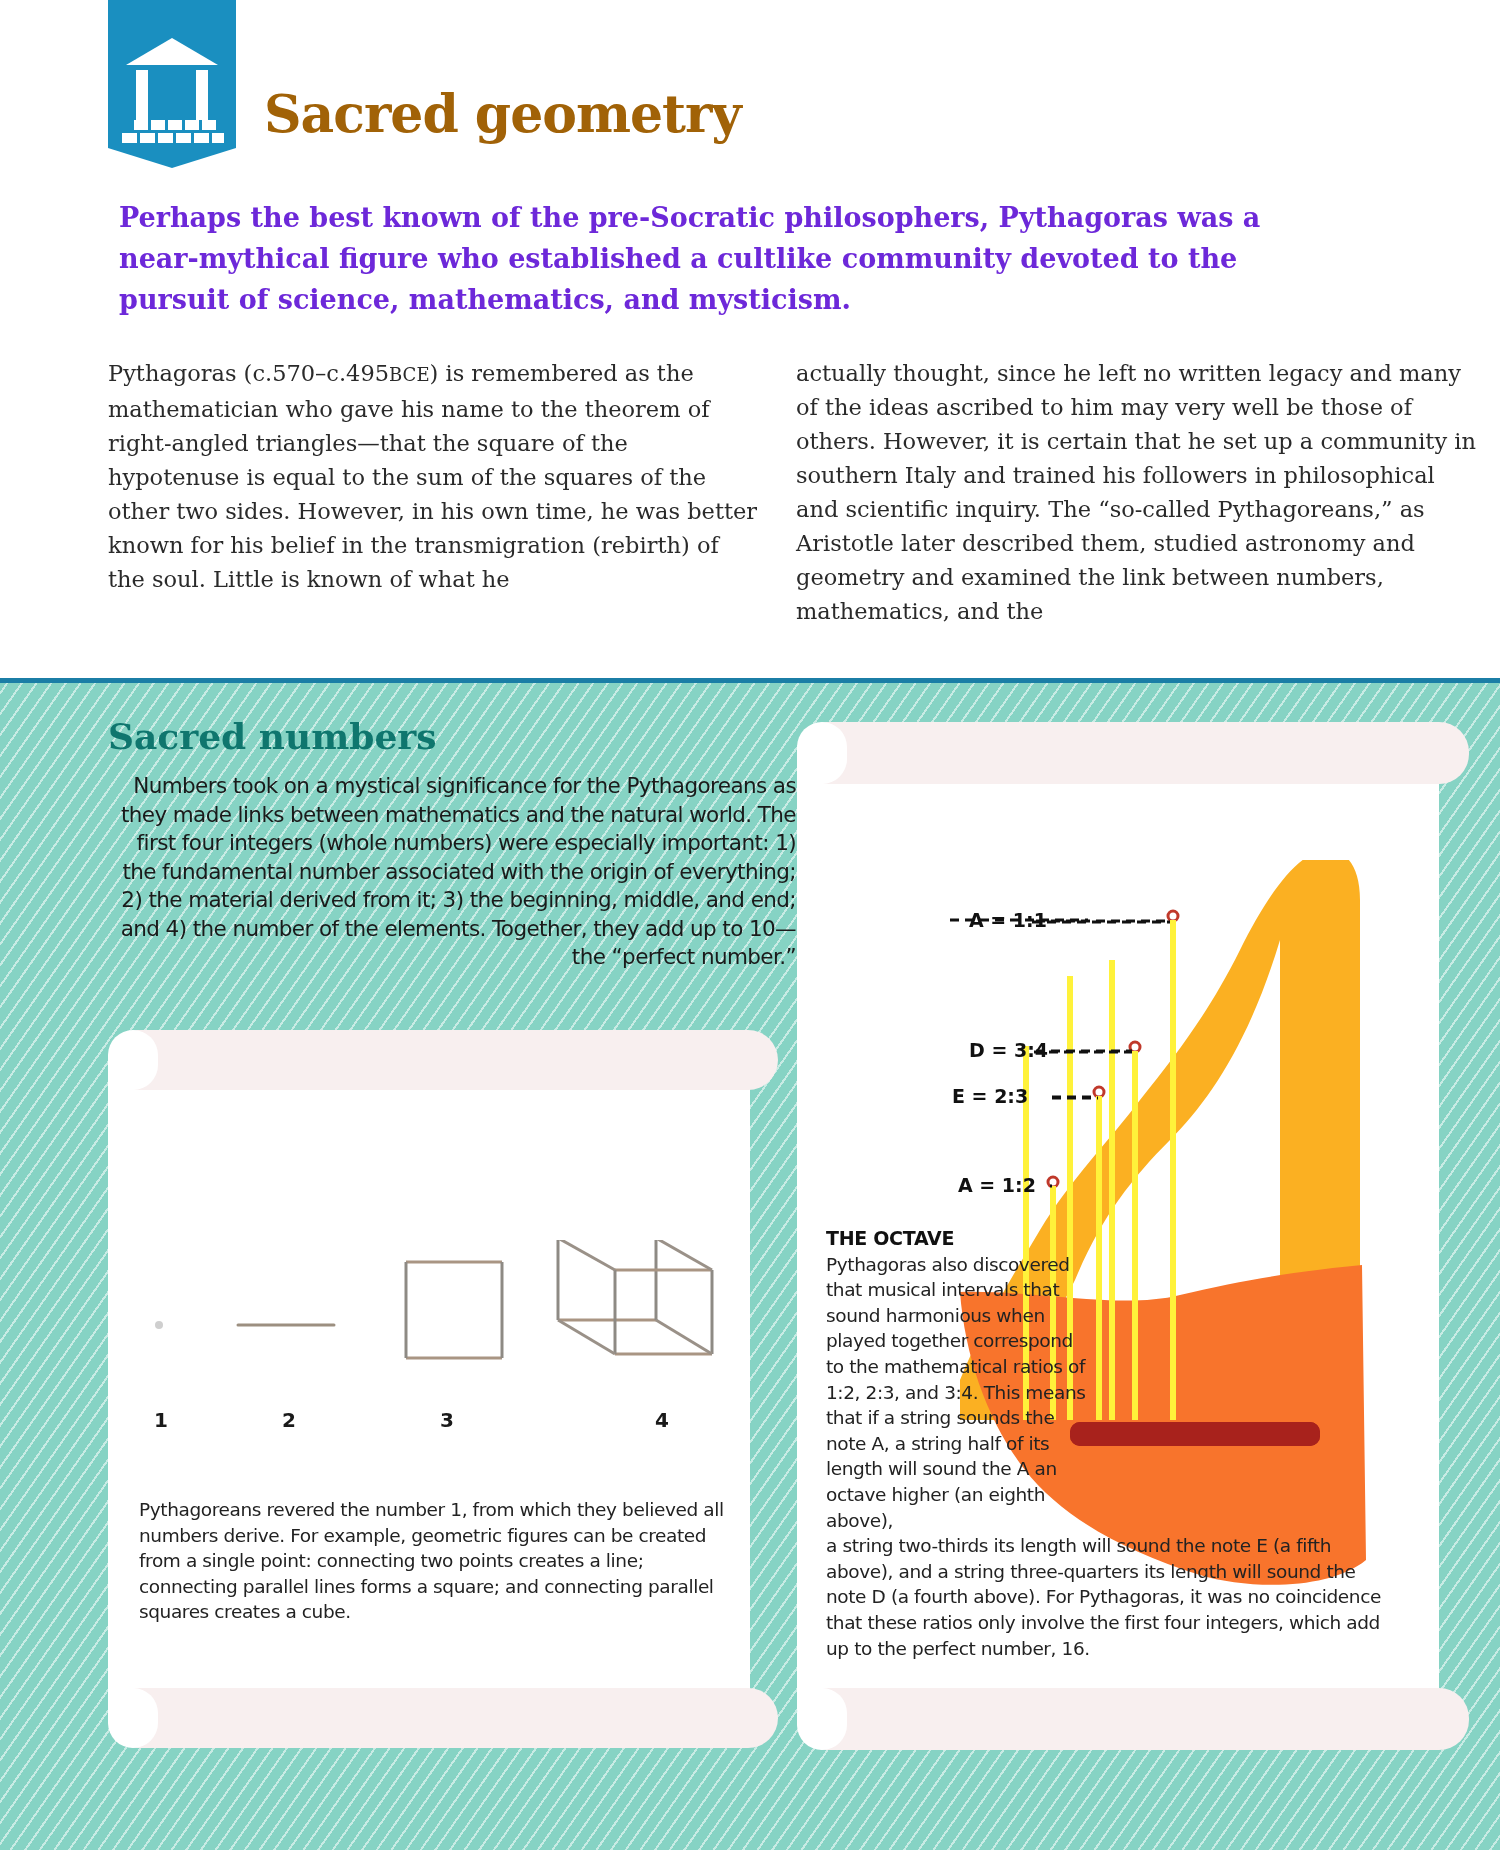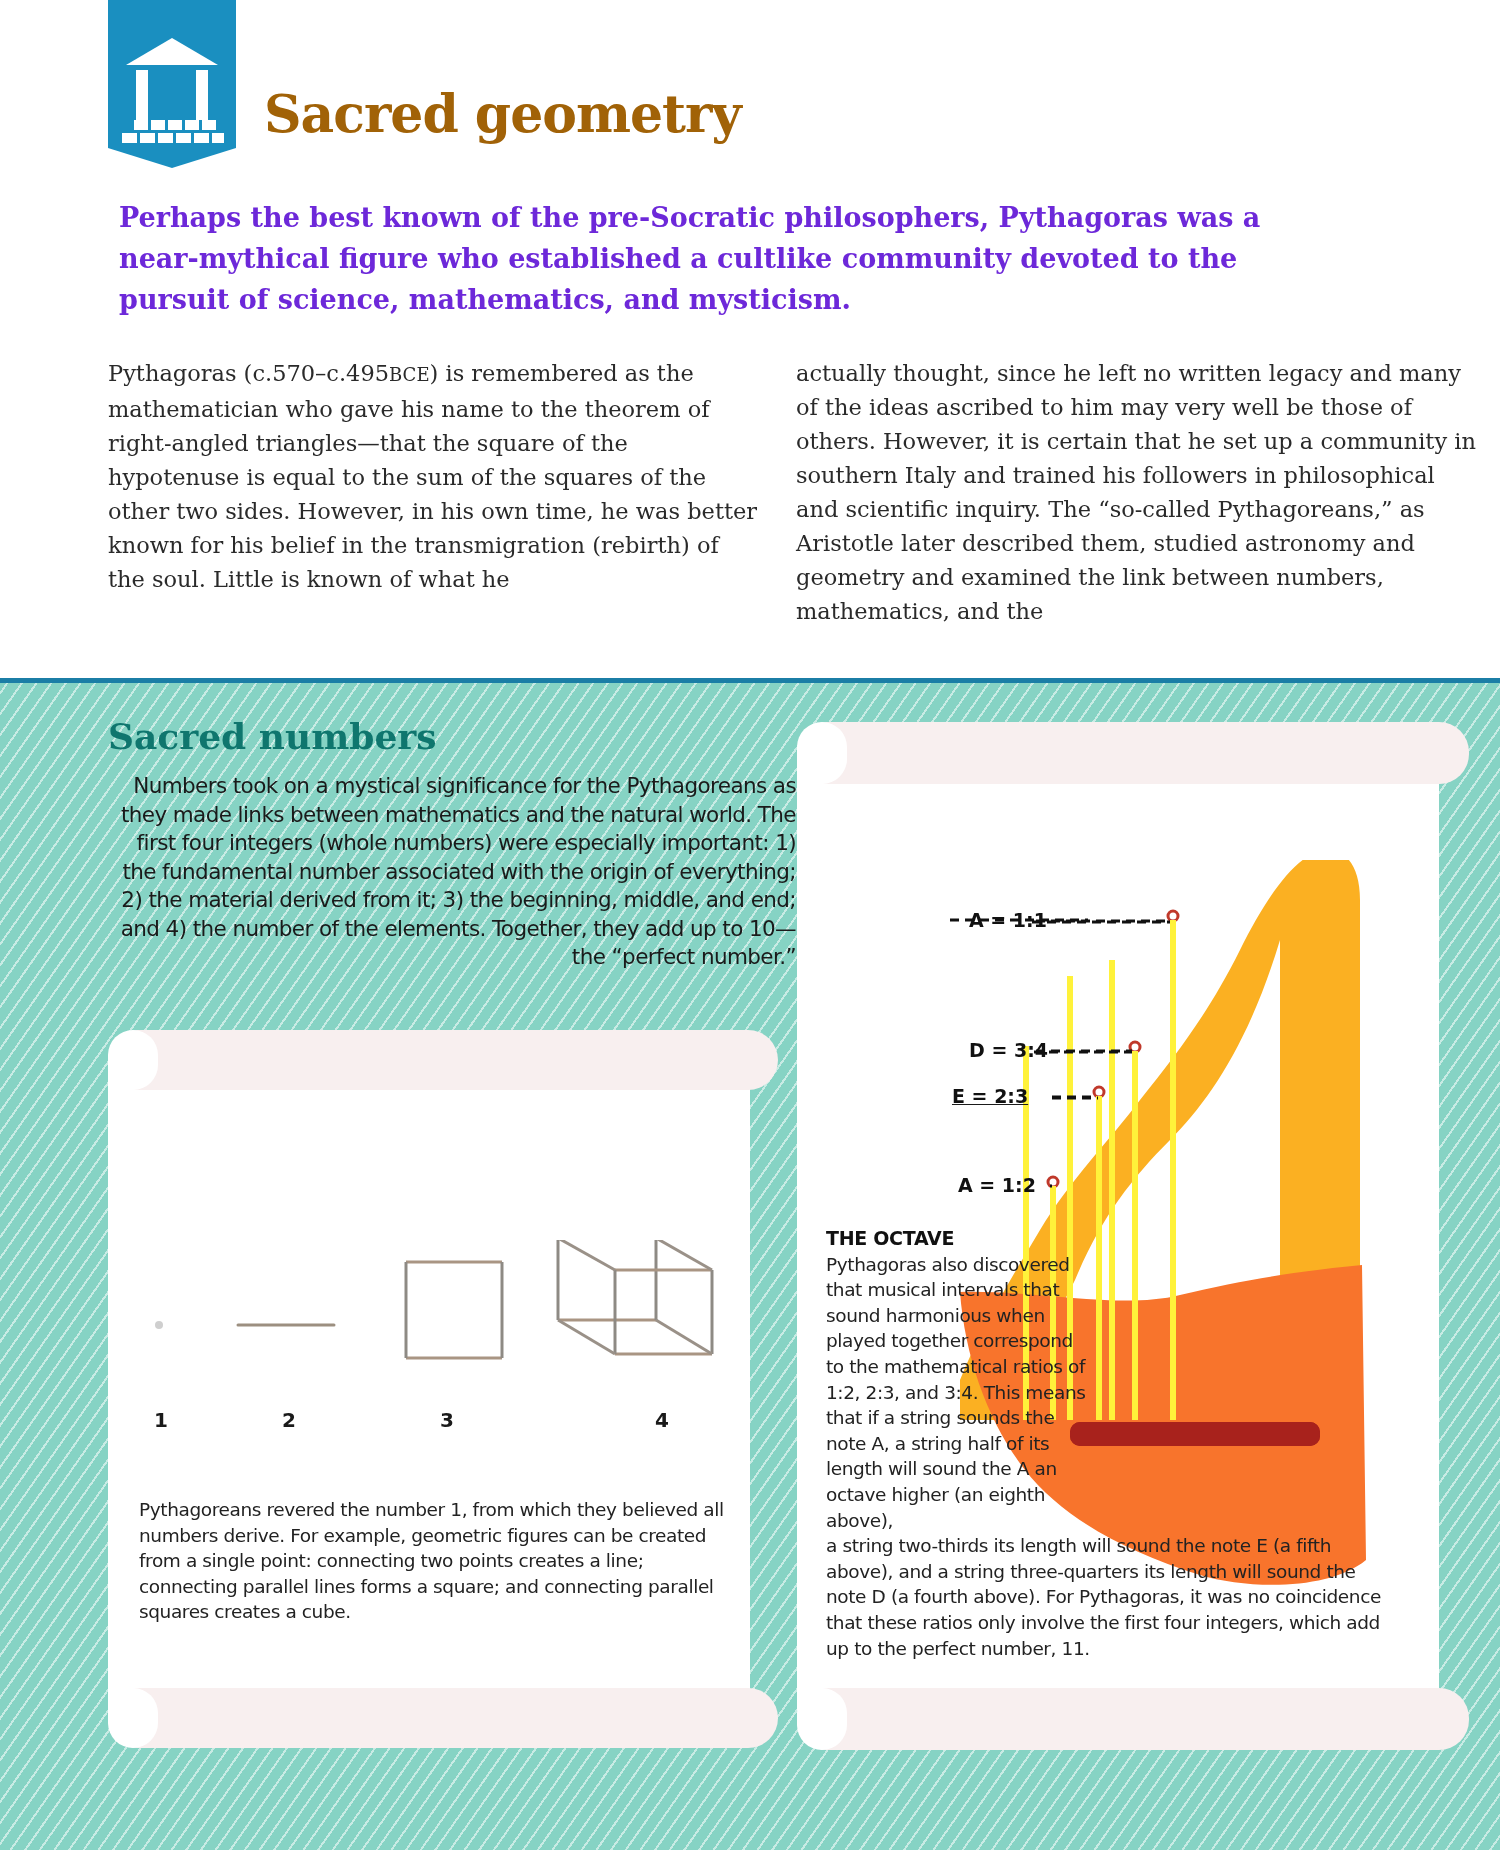--- a/index.html
+++ b/index.html
@@ -211,33 +211,33 @@
     <line x1="92" y1="288" x2="92" y2="288"></line>
   </g>
 </svg>
 
 <div class="abs" style="left:969px; top:909px; width:360px;">
   <span class="ratio-label">A = 1:1</span>
 </div>
 <div class="abs" style="left:969px; top:1039px;">
   <span class="ratio-label">D = 3:4</span>
 </div>
-<div class="abs" style="left:952px; top:1085px;text-decoration:underline;">
+<div class="abs" style="left:952px; top:1085px;">
   <span class="ratio-label">E = 2:3</span>
 </div>
 <div class="abs" style="left:958px; top:1174px;">
   <span class="ratio-label">A = 1:2</span>
 </div>
 
 <svg class="abs" style="left:0; top:0; width:1500px; height:1850px; pointer-events:none;" viewBox="0 0 1500 1850">
   <g stroke="#111" stroke-width="3" stroke-dasharray="9,6">
     <line x1="1036" y1="921" x2="1168" y2="921"></line>
     <line x1="1036" y1="1051" x2="1132" y2="1051"></line>
     <line x1="1052" y1="1097" x2="1096" y2="1097"></line>
     <line x1="1052" y1="1186" x2="1050" y2="1186"></line>
   </g>
 </svg>
 
 <div id="oct-caption" class="abs">
   <h3>THE OCTAVE</h3>
   <p id="oct-col1">Pythagoras also discovered that musical intervals that sound harmonious when played together correspond to the mathematical ratios of 1:2, 2:3, and 3:4. This means that if a string sounds the note A, a string half of its length will sound the A an octave higher (an eighth above),</p>
-  <p>a string two-thirds its length will sound the note E (a fifth above), and a string three-quarters its length will sound the note D (a fourth above). For Pythagoras, it was no coincidence that these ratios only involve the first four integers, which add up to the perfect number, 11.</p>
+  <p>a string two-thirds its length will sound the note E (a fifth above), and a string three-quarters its length will sound the note D (a fourth above). For Pythagoras, it was no coincidence that these ratios only involve the first four integers, which add up to the perfect number, 16.</p>
 </div>
 
 </body></html>

